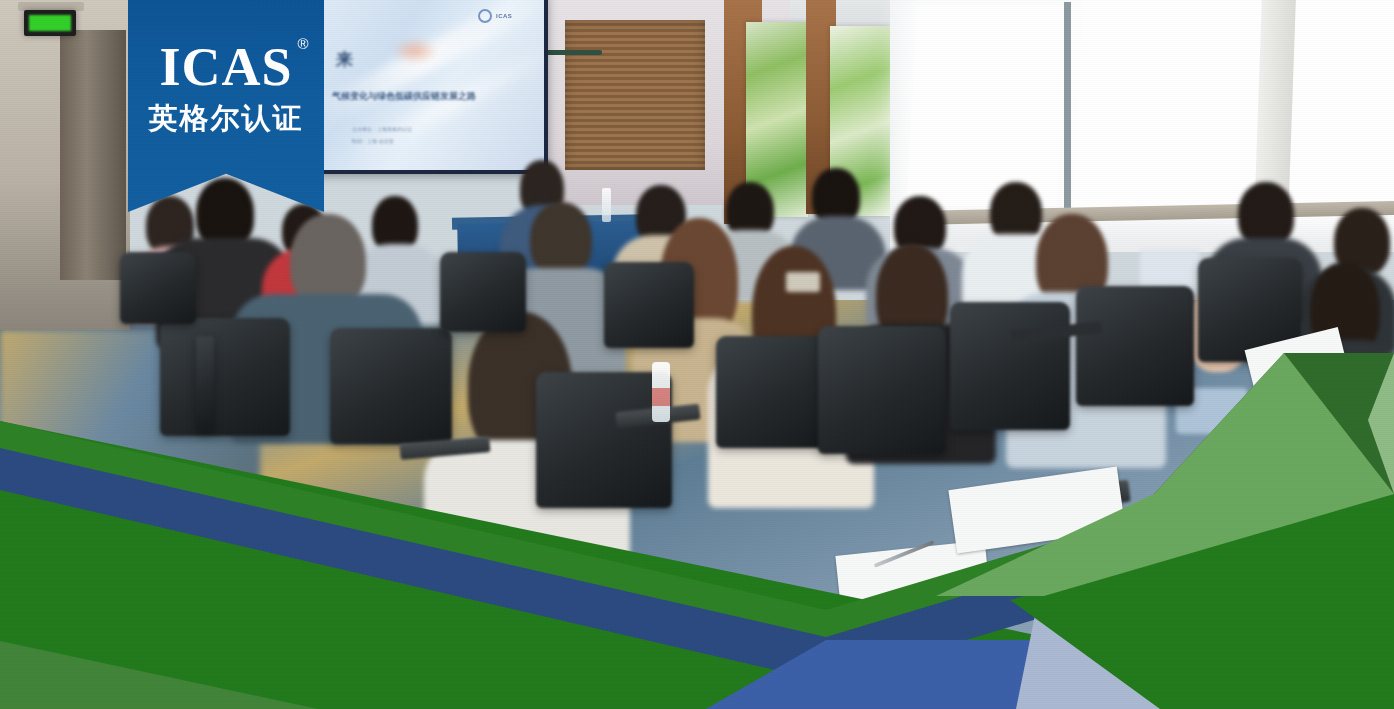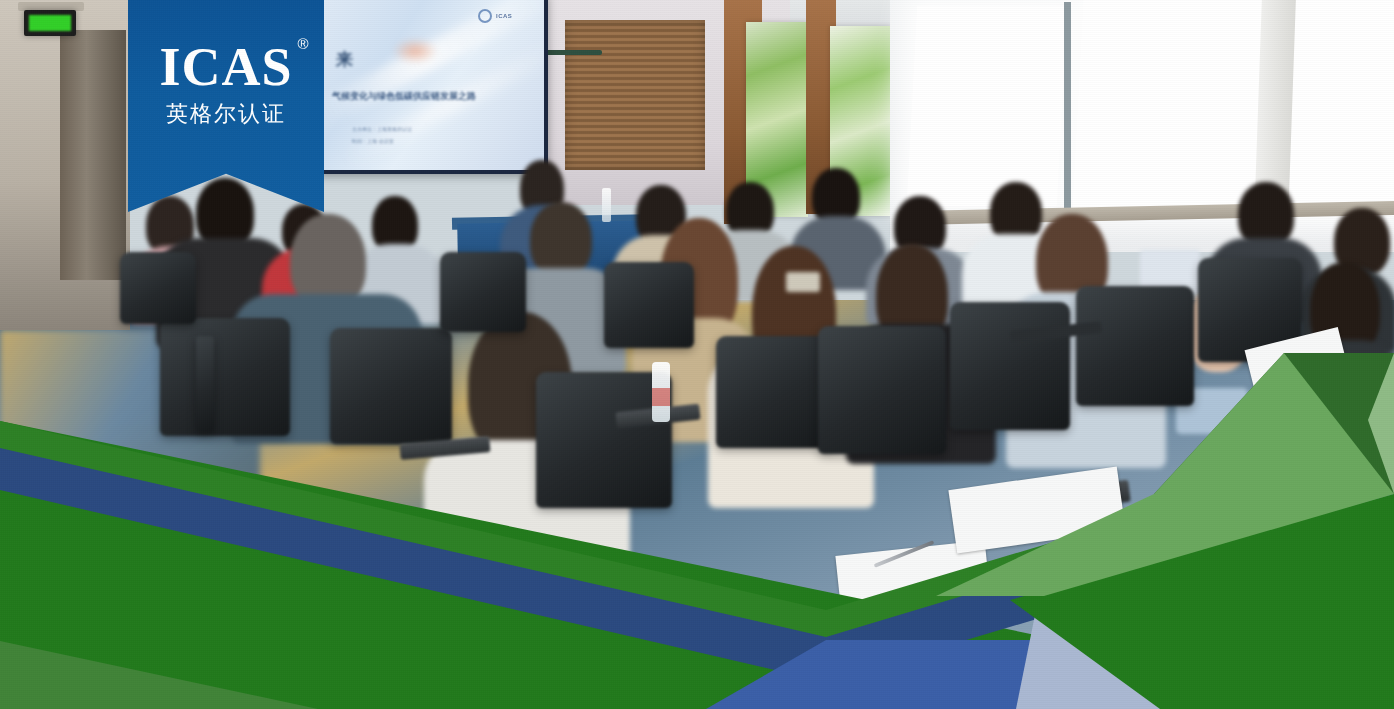--- a/index.html
+++ b/index.html
@@ -274,25 +274,25 @@
     letter-spacing:1px;
     line-height:1;
   }
   .logo-reg{
     position:absolute; right:-17px; top:-4px;
     font-size:15px; font-weight:normal;
     font-family:"Liberation Sans", sans-serif;
   }
   .logo-cn{
     color:#ffffff;
-    font-size:22px;
+    font-size:29px;
     letter-spacing:2px;
     margin-top:5px;
     font-family:"DejaVu Sans", sans-serif;
-    font-weight:400;
+    font-weight:700;
   }
 
   
   .ribbon{ position:absolute; left:0; top:0; width:1394px; height:709px; }
 
   
   .grain{
     position:absolute; inset:0; opacity:.05; pointer-events:none;
     background-image:
       repeating-linear-gradient(0deg, rgba(0,0,0,.35) 0 1px, transparent 1px 2px),

